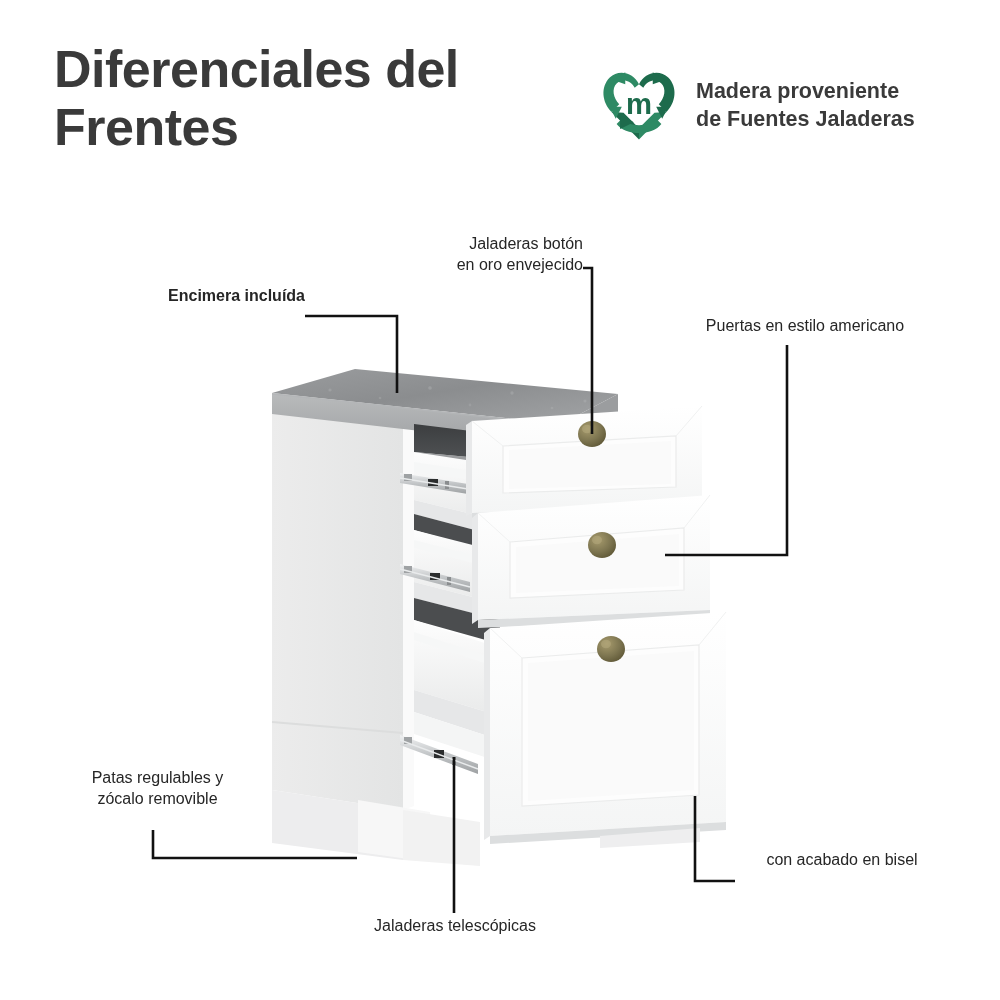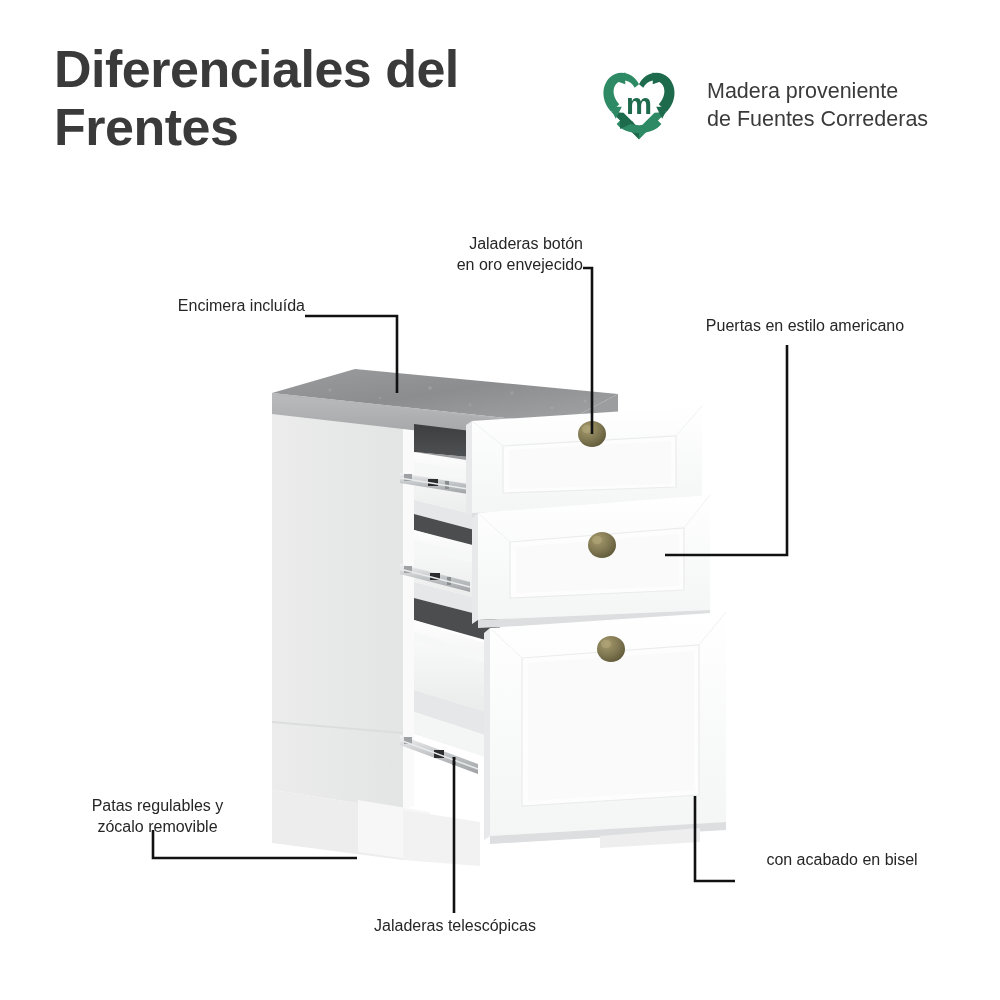--- a/index.html
+++ b/index.html
@@ -19,23 +19,22 @@
     color:#3a3a3a;letter-spacing:-0.5px;
   }
   .title span{display:block;}
 
   .eco-badge{
     position:absolute;left:596px;top:62px;
     display:flex;align-items:center;gap:14px;
   }
   .eco-mark{width:86px;height:86px;flex:0 0 86px;}
   .eco-text{
-    font-size:21.5px;line-height:1.32;font-weight:normal;color:#3a3a3a;
+    font-size:21.5px;line-height:1.32;font-weight:bold;color:#3a3a3a;
     white-space:nowrap;
-    margin-left:11px;
   }
   .eco-text span{display:block;}
 
   
   .callout{
     position:absolute;font-size:16px;line-height:1.3;color:#262626;
     font-weight:normal;white-space:nowrap;
   }
   .callout span{display:block;}
   .ca-right{text-align:right;}
@@ -76,21 +75,21 @@
         <polygon points="84,52 70,52 77,66" fill="#1d6b4c"></polygon>
         <polygon points="34,12 34,26 20,21" fill="#2e8a64"></polygon>
         <polygon points="66,12 66,26 80,21" fill="#1d6b4c"></polygon>
         <polygon points="28,62 44,70 28,78" fill="#1d6b4c"></polygon>
 
         <text x="50" y="60" text-anchor="middle" font-family="Liberation Sans, sans-serif" font-size="34" font-weight="bold" fill="#1d6b4c">m</text>
       </g>
     </svg>
     <div class="eco-text">
       <span>Madera proveniente</span>
-      <span>de Fuentes Correderas</span>
+      <span>de Fuentes Jaladeras</span>
     </div>
   </div>
 
   <svg id="product" viewBox="0 0 1000 1000">
     <defs>
       <linearGradient id="gTop" x1="0" y1="0" x2="1" y2="1">
         <stop offset="0" stop-color="#9a9c9e"></stop>
         <stop offset="0.45" stop-color="#8b8d8f"></stop>
         <stop offset="1" stop-color="#a3a5a7"></stop>
       </linearGradient>
@@ -278,34 +277,34 @@
       <path d="M787,345 L787,555 L665,555"></path>
 
       <path d="M153,830 L153,858 L357,858"></path>
 
       <path d="M454,757 L454,913"></path>
 
       <path d="M695,796 L695,881 L735,881"></path>
     </g>
   </svg>
 
-  <div class="callout ca-right" style="left:35px;top:296px;width:270px;">
+  <div class="callout ca-right" style="left:35px;top:286px;width:270px;font-weight:bold;">
     <span>Encimera incluída</span>
   </div>
 
   <div class="callout ca-right" style="left:283px;top:234px;width:300px;">
     <span>Jaladeras botón</span>
     <span>en oro envejecido</span>
   </div>
 
   <div class="callout ca-center" style="left:620px;top:316px;width:370px;">
     <span>Puertas en estilo americano</span>
   </div>
 
-  <div class="callout ca-center" style="left:35px;top:796px;width:245px;">
+  <div class="callout ca-center" style="left:35px;top:768px;width:245px;">
     <span>Patas regulables y</span>
     <span>zócalo removible</span>
   </div>
 
   <div class="callout ca-center" style="left:310px;top:916px;width:290px;">
     <span>Jaladeras telescópicas</span>
   </div>
 
   <div class="callout ca-center" style="left:718px;top:850px;width:248px;">
     <span>con acabado en bisel</span>

